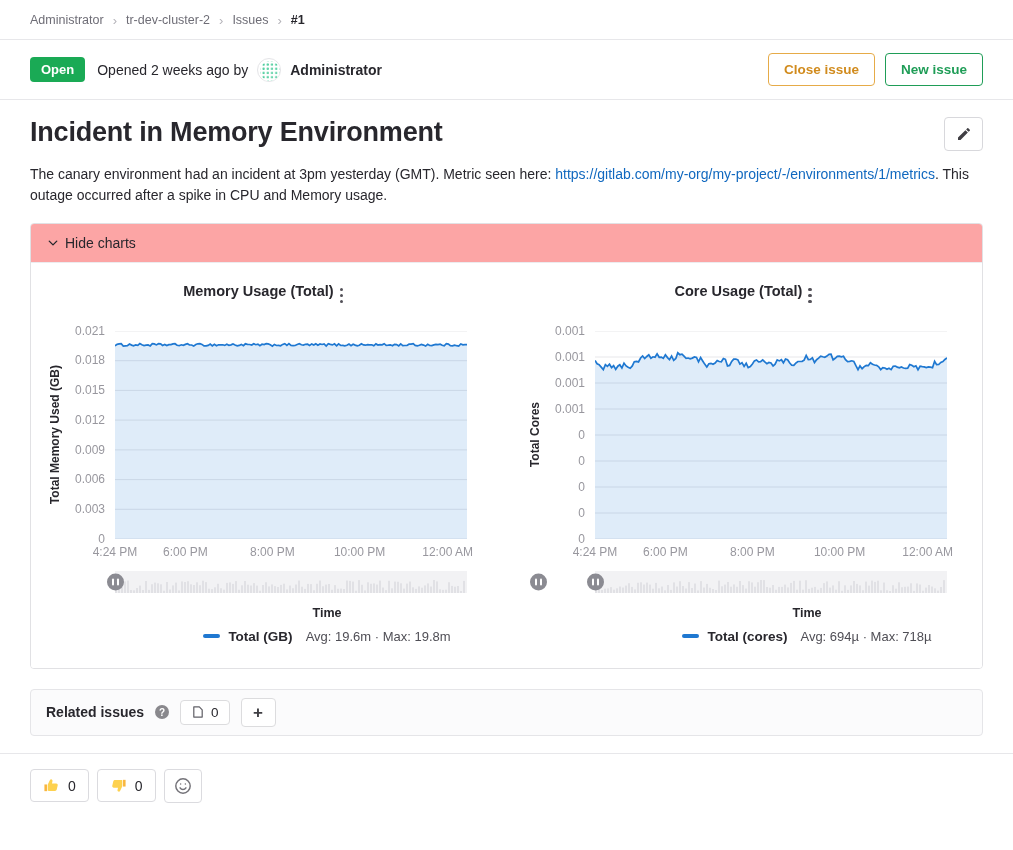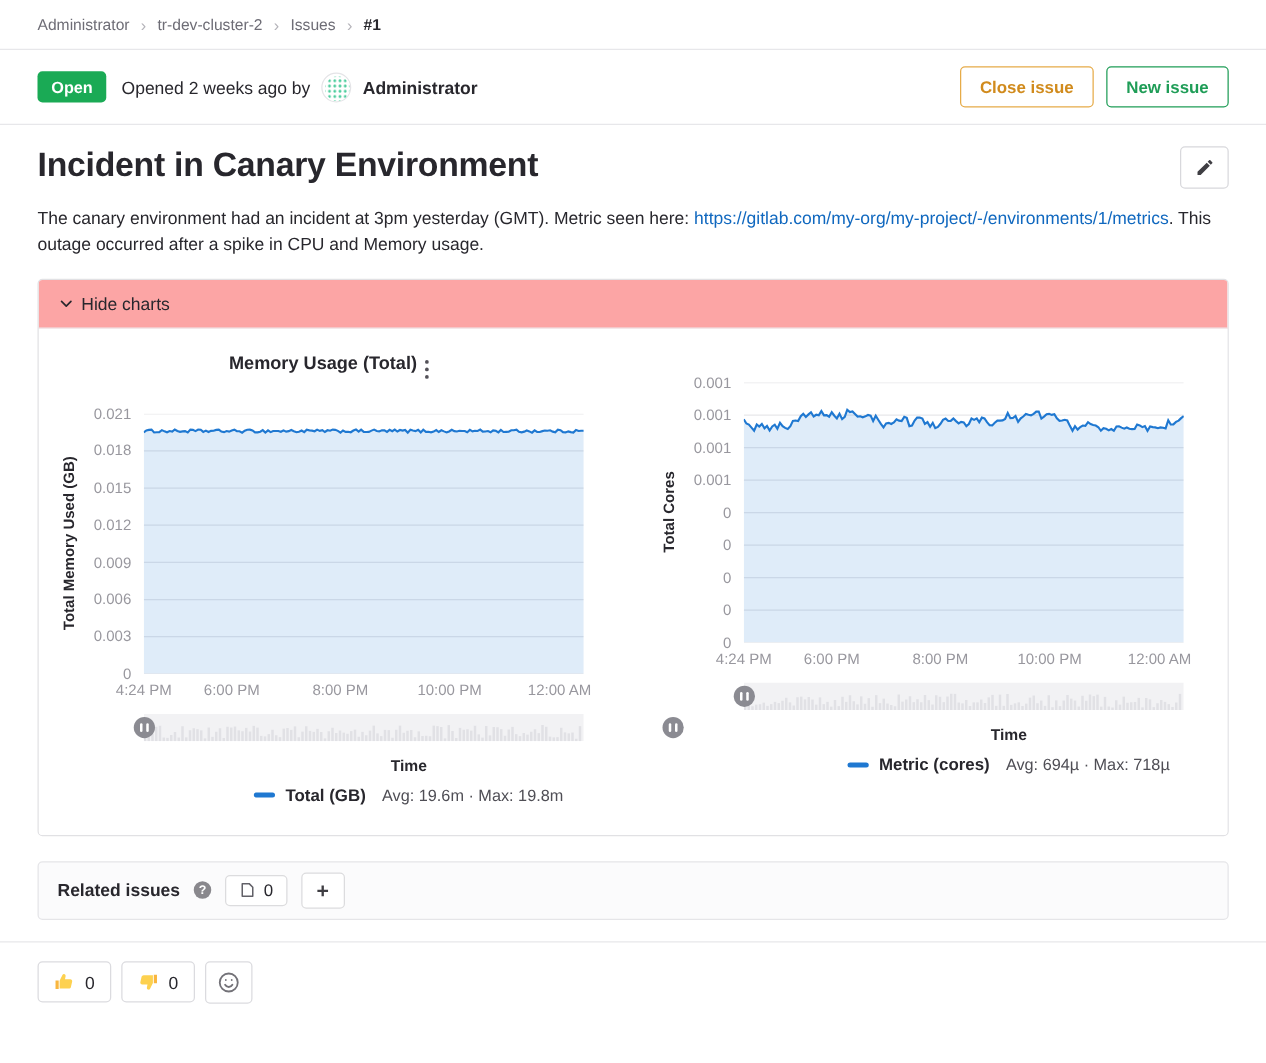--- a/index.html
+++ b/index.html
@@ -103,21 +103,21 @@
     </span>
     <span class="author">Administrator</span>
     <span class="status-actions">
       <button class="btn btn-warning">Close issue</button>
       <button class="btn btn-success-outline">New issue</button>
     </span>
   </div>
   <div class="hr"></div>
 
   <div class="title-row">
-    <h1>Incident in Canary Environment</h1>
+    <h1>Incident in Memory Environment</h1>
     <button class="icon-btn">
       <svg width="16" height="16" viewBox="0 0 24 24">
         <path fill="#3f3e43" d="M3 17.2V21h3.8L17.8 9.9l-3.7-3.7L3 17.2zM20.7 7c.4-.4.4-1 0-1.4l-2.3-2.3c-.4-.4-1-.4-1.4 0l-1.8 1.8 3.7 3.7L20.7 7z"></path>
       </svg>
     </button>
   </div>
 
   <p class="description"><span>The canary environment had an incident at 3pm yesterday (GMT). Metric seen here: </span><a>https://gitlab.com/my-org/my-project/-/environments/1/metrics</a><span>. This outage occurred after a spike in CPU and Memory usage.</span></p>
 
   <section class="charts-panel">
@@ -300,20 +300,28 @@
             <div class="legend-row">
               <span class="legend-swatch"></span>
               <span class="legend-name">Total (GB)</span>
               <span class="legend-stats">Avg: 19.6m · Max: 19.8m</span>
             </div>
           </div>
         </div>
       </div>
 
       <div class="chart">
+        <div class="chart-title-row">
+          <span class="chart-title">Core Usage (Total)</span>
+          <span class="kebab">
+              <i></i>
+              <i></i>
+              <i></i>
+            </span>
+        </div>
         <div class="chart-area">
           <div class="y-axis">
             <span class="ylabel-wrap">
                 <span class="ylabel">Total Cores</span>
               </span>
             <span class="y-ticks"><span class="y-tick" style="top: 0px;">0.001</span><span class="y-tick" style="top: 26px;">0.001</span><span class="y-tick" style="top: 52px;">0.001</span><span class="y-tick" style="top: 78px;">0.001</span><span class="y-tick" style="top: 104px;">0</span><span class="y-tick" style="top: 130px;">0</span><span class="y-tick" style="top: 156px;">0</span><span class="y-tick" style="top: 182px;">0</span><span class="y-tick" style="top: 208px;">0</span></span>
           </div>
           <div class="plot-col">
             <svg class="plot">
                 <line x1="0" y1="0.0" x2="352" y2="0.0" stroke="#e7e7ea" stroke-width="1"></line>
@@ -461,21 +469,21 @@
                   <span></span>
                 </span>
               <span class="handle right">
                   <span></span>
                   <span></span>
                 </span>
             </div>
             <div class="xlabel-row">Time</div>
             <div class="legend-row">
               <span class="legend-swatch"></span>
-              <span class="legend-name">Metric (cores)</span>
+              <span class="legend-name">Total (cores)</span>
               <span class="legend-stats">Avg: 694µ · Max: 718µ</span>
             </div>
           </div>
         </div>
       </div>
 
     </div>
   </section>
 
 

